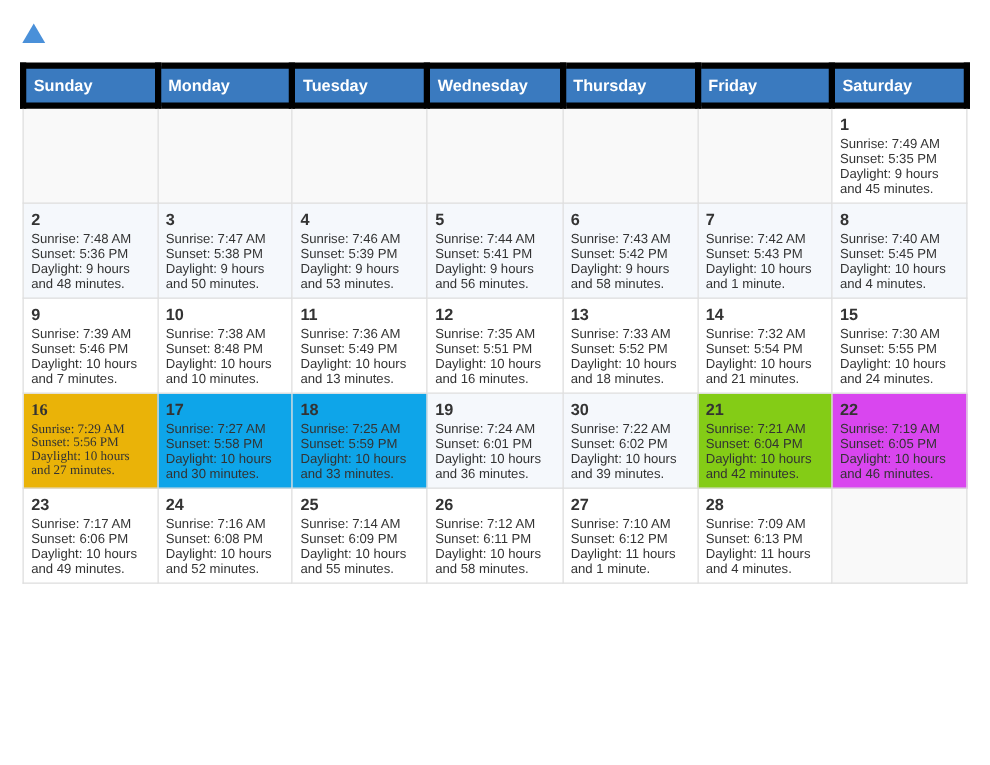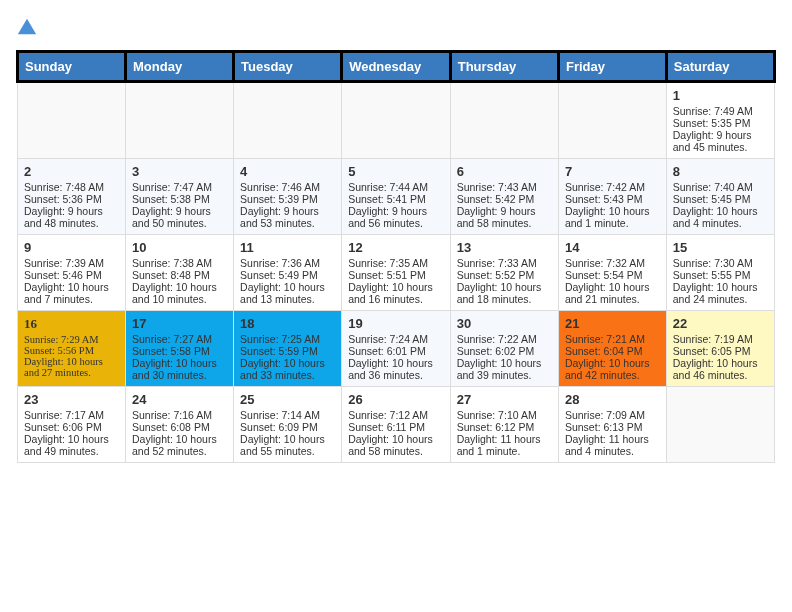--- a/index.html
+++ b/index.html
@@ -53,21 +53,21 @@
       border-collapse: collapse;
       border: 1px solid #ccc;
     }
     .calendar th {
       background-color: #3a7abf;
       color: #fff;
       text-align: left;
       padding: 6px 6px;
       font-size: 13px;
       font-weight: bold;
-      border: 3px solid #000000;
+      border: 5px solid #000000;
     }
     .calendar td {
       vertical-align: top;
       padding: 5px 6px;
       border: 1px solid #ddd;
       width: 109px;
       min-height: 80px;
       font-size: 10.5px;
       color: #333;
       background: #fff;
@@ -185,24 +185,24 @@
 Daylight: 10 hours and 30 minutes.</span></td>
         <td style="background-color: #0ea5e9;"><span class="day-num">18</span><span style="white-space: pre-line;">Sunrise: 7:25 AM
 Sunset: 5:59 PM
 Daylight: 10 hours and 33 minutes.</span></td>
         <td style="background-color: rgb(245, 248, 252);"><span class="day-num">19</span><span style="white-space: pre-line; margin-top: 28px;">Sunrise: 7:24 AM
 Sunset: 6:01 PM
 Daylight: 10 hours and 36 minutes.</span></td>
         <td style="background-color: rgb(245, 248, 252);"><span class="day-num">30</span><span style="white-space: pre-line;">Sunrise: 7:22 AM
 Sunset: 6:02 PM
 Daylight: 10 hours and 39 minutes.</span></td>
-        <td style="background-color: #f97316; margin-top: 10px;"><span class="day-num">21</span><span style="white-space: pre-line;">Sunrise: 7:21 AM
+        <td style="background-color: #84cc16; margin-top: 10px;"><span class="day-num">21</span><span style="white-space: pre-line;">Sunrise: 7:21 AM
 Sunset: 6:04 PM
 Daylight: 10 hours and 42 minutes.</span></td>
-        <td style="background-color: #fef9c3;"><span class="day-num">22</span><span style="white-space: pre-line;">Sunrise: 7:19 AM
+        <td style="background-color: #d946ef;"><span class="day-num">22</span><span style="white-space: pre-line;">Sunrise: 7:19 AM
 Sunset: 6:05 PM
 Daylight: 10 hours and 46 minutes.</span></td>
       </tr>
       <tr>
         <td><span class="day-num">23</span><span style="white-space: pre-line;">Sunrise: 7:17 AM
 Sunset: 6:06 PM
 Daylight: 10 hours and 49 minutes.</span></td>
         <td><span class="day-num">24</span><span style="white-space: pre-line;">Sunrise: 7:16 AM
 Sunset: 6:08 PM
 Daylight: 10 hours and 52 minutes.</span></td>

